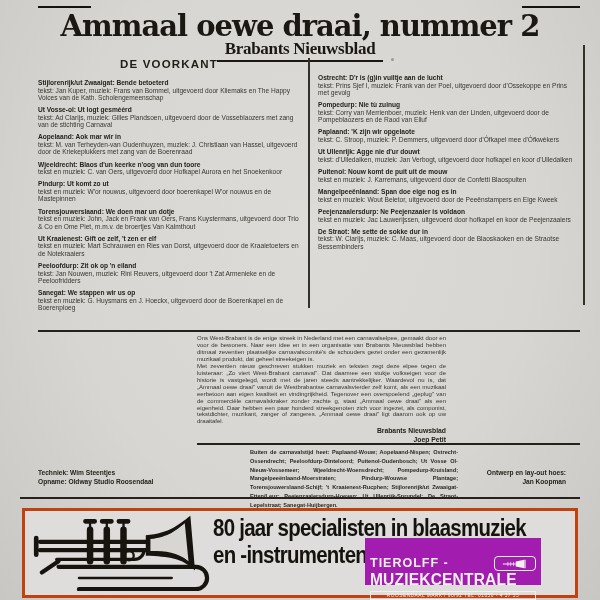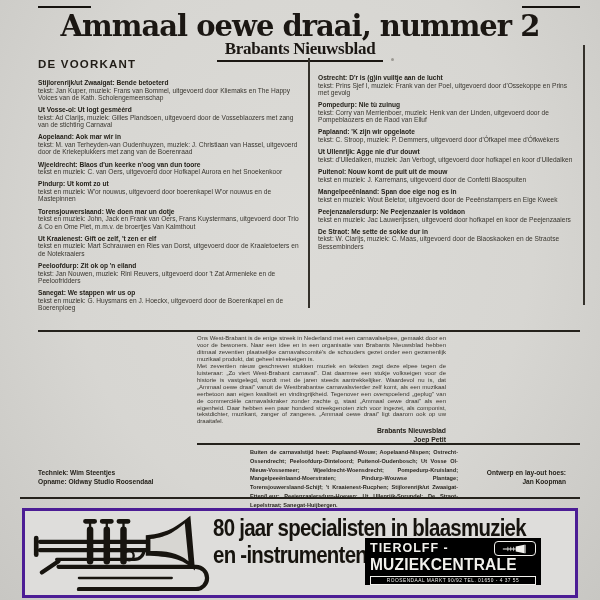--- a/index.html
+++ b/index.html
@@ -17,21 +17,21 @@
   }
   .subtitle-wrap{position:absolute;top:39px;left:0;width:100%;text-align:center;}
   .subtitle{
     display:inline-block;font-family:"Liberation Serif","DejaVu Serif",serif;
     font-weight:700;font-size:17px;color:#1b1713;letter-spacing:-0.3px;
     border-bottom:2px solid #1b1713;padding:0 8px 1px 8px;
   }
   .col{position:absolute;top:58px;}
   .col-left{left:38px;width:262px;}
   .col-right{left:318px;width:258px;padding-top:16px;}
-  .col-heading{font-size:11.5px;font-weight:700;letter-spacing:1.2px;color:#201c16;margin:0 0 9px 0;}
+  .col-heading{font-size:11.5px;font-weight:700;letter-spacing:1.2px;color:#201c16;margin:0 0 9px 0;text-align:center;}
   .track{margin:0 0 5px 0;}
   .t-title{font-size:6.6px;line-height:7.6px;font-weight:700;color:#25221b;}
   .t-credits{font-size:6.6px;line-height:7.3px;color:#38352e;}
   .vline{position:absolute;width:1.5px;background:#34312b;}
   .vline-div{left:308px;top:58px;height:250px;}
   .vline-right{left:583px;top:45px;height:260px;}
   .hrule{position:absolute;background:#25221c;height:1.5px;}
   .hr-mid{left:38px;width:542px;top:330px;}
   .hr-sig{left:197px;width:383px;top:443px;}
   .hr-bottom{left:20px;width:560px;top:497px;height:2px;}
@@ -42,36 +42,36 @@
   .essay p{margin:0;}
   .sig{ text-align:right;font-weight:700;font-size:6.8px;line-height:8.5px;color:#25221b;margin-top:2px;}
   .note{
     position:absolute;left:250px;top:448px;width:208px;
     font-size:5.6px;line-height:8.8px;font-weight:700;color:#2a2720;text-align:justify;
   }
   .tech{position:absolute;left:38px;top:468px;font-size:6.6px;line-height:9px;font-weight:700;color:#25221b;}
   .design{position:absolute;left:460px;top:468px;width:106px;text-align:right;font-size:6.6px;line-height:9px;font-weight:700;color:#25221b;}
   .ad{
     position:absolute;left:22px;top:508px;width:550px;height:84px;
-    border:3px solid #4c1d95;background:#dedddb;
+    border:3px solid #c2410c;background:#dedddb;
   }
   .ad-art{position:absolute;left:2px;top:2px;width:206px;height:78px;}
   .ad-h1{
     position:absolute;left:188px;top:4px;width:360px;
     font-size:22px;font-weight:700;letter-spacing:-0.8px;color:#16130e;
     transform:scaleX(0.93) scaleY(1.06);transform-origin:left top;white-space:nowrap;
   }
   .ad-h2{
     position:absolute;left:188px;top:31px;
     font-size:22px;font-weight:700;letter-spacing:-0.8px;color:#16130e;
     transform:scaleX(0.93) scaleY(1.06);transform-origin:left top;white-space:nowrap;
   }
   .brand-box{
     position:absolute;left:340px;top:27px;width:176px;height:47px;
-    background:#000000;color:#f2f1ed;padding:3px 5px;box-sizing:border-box;
+    background:#a21caf;color:#f2f1ed;padding:18px 5px;box-sizing:border-box;
   }
   .brand-row1{display:flex;justify-content:space-between;align-items:flex-start;}
   .brand-l1{font-size:12.5px;font-weight:700;letter-spacing:1px;white-space:nowrap;}
   .logo-chip{border:1.5px solid #f2f1ed;border-radius:4px;width:40px;height:13px;display:flex;align-items:center;justify-content:center;}
   .brand-l2{font-size:16px;font-weight:700;letter-spacing:0.2px;white-space:nowrap;transform:scaleX(0.97);transform-origin:left;}
   .brand-addr{
     margin-top:2px;border:1px solid #f2f1ed;font-size:4.8px;letter-spacing:0.5px;
     text-align:center;padding:1px 2px;white-space:nowrap;
   }
 </style>

